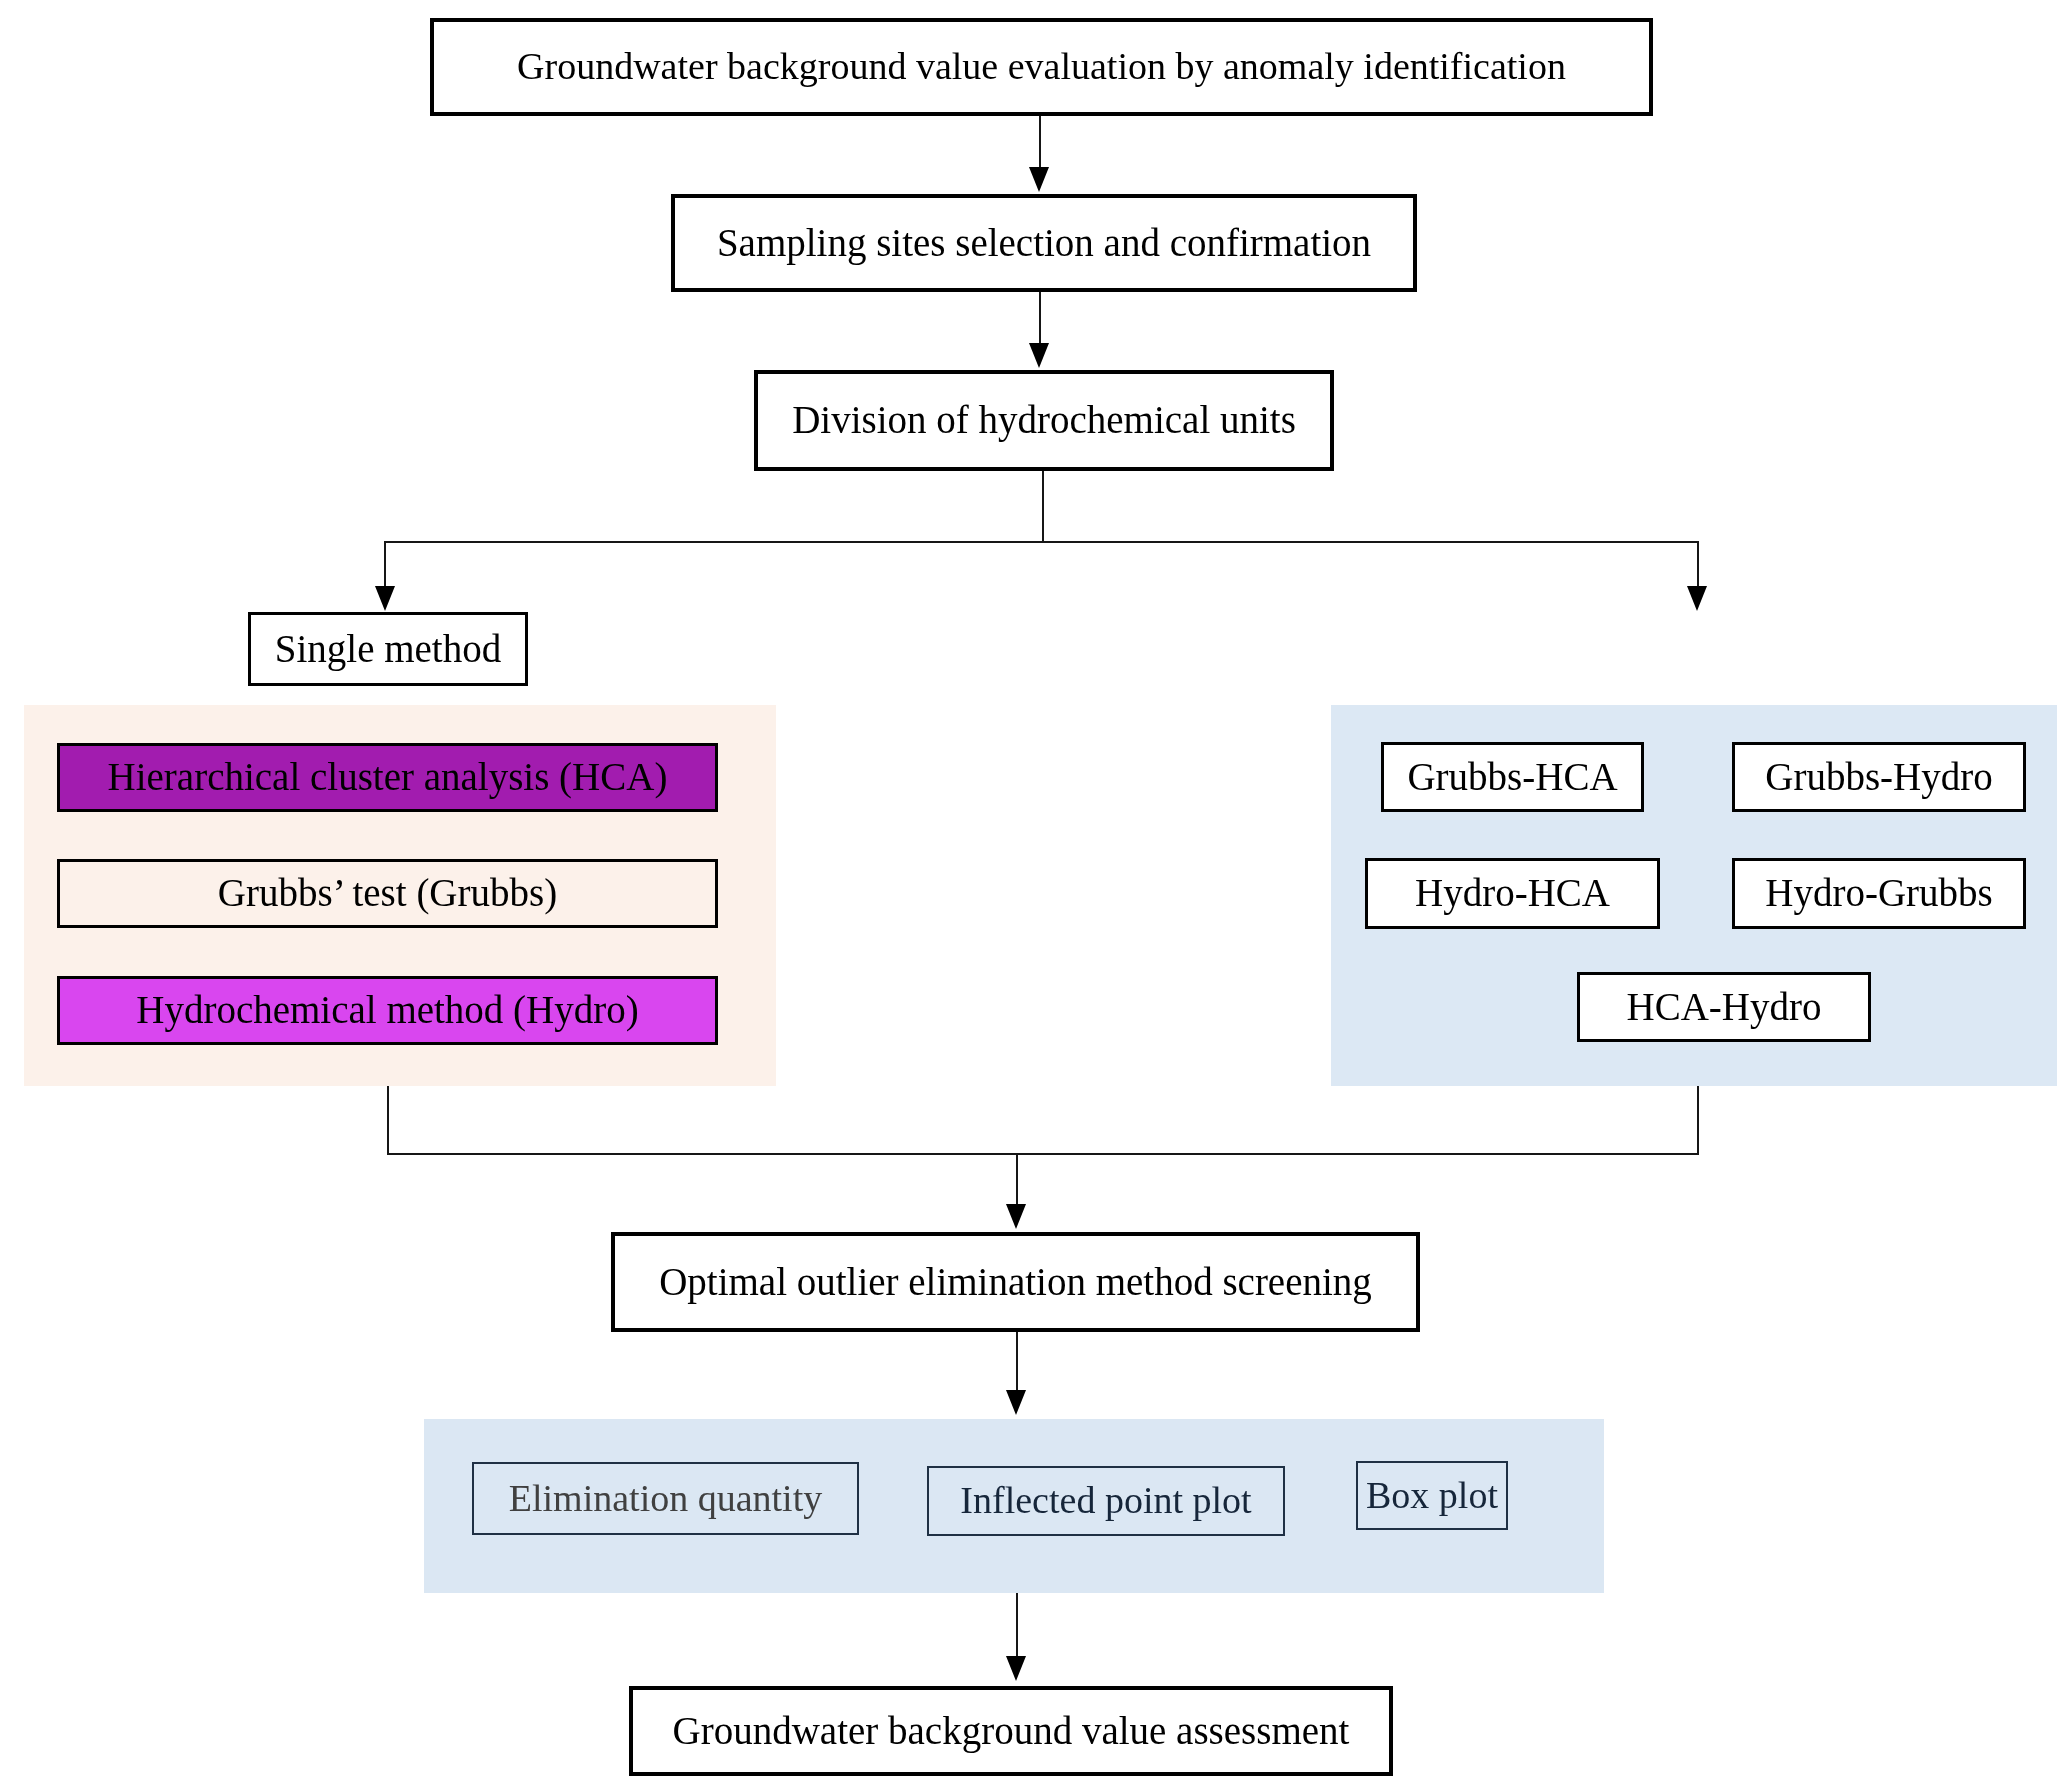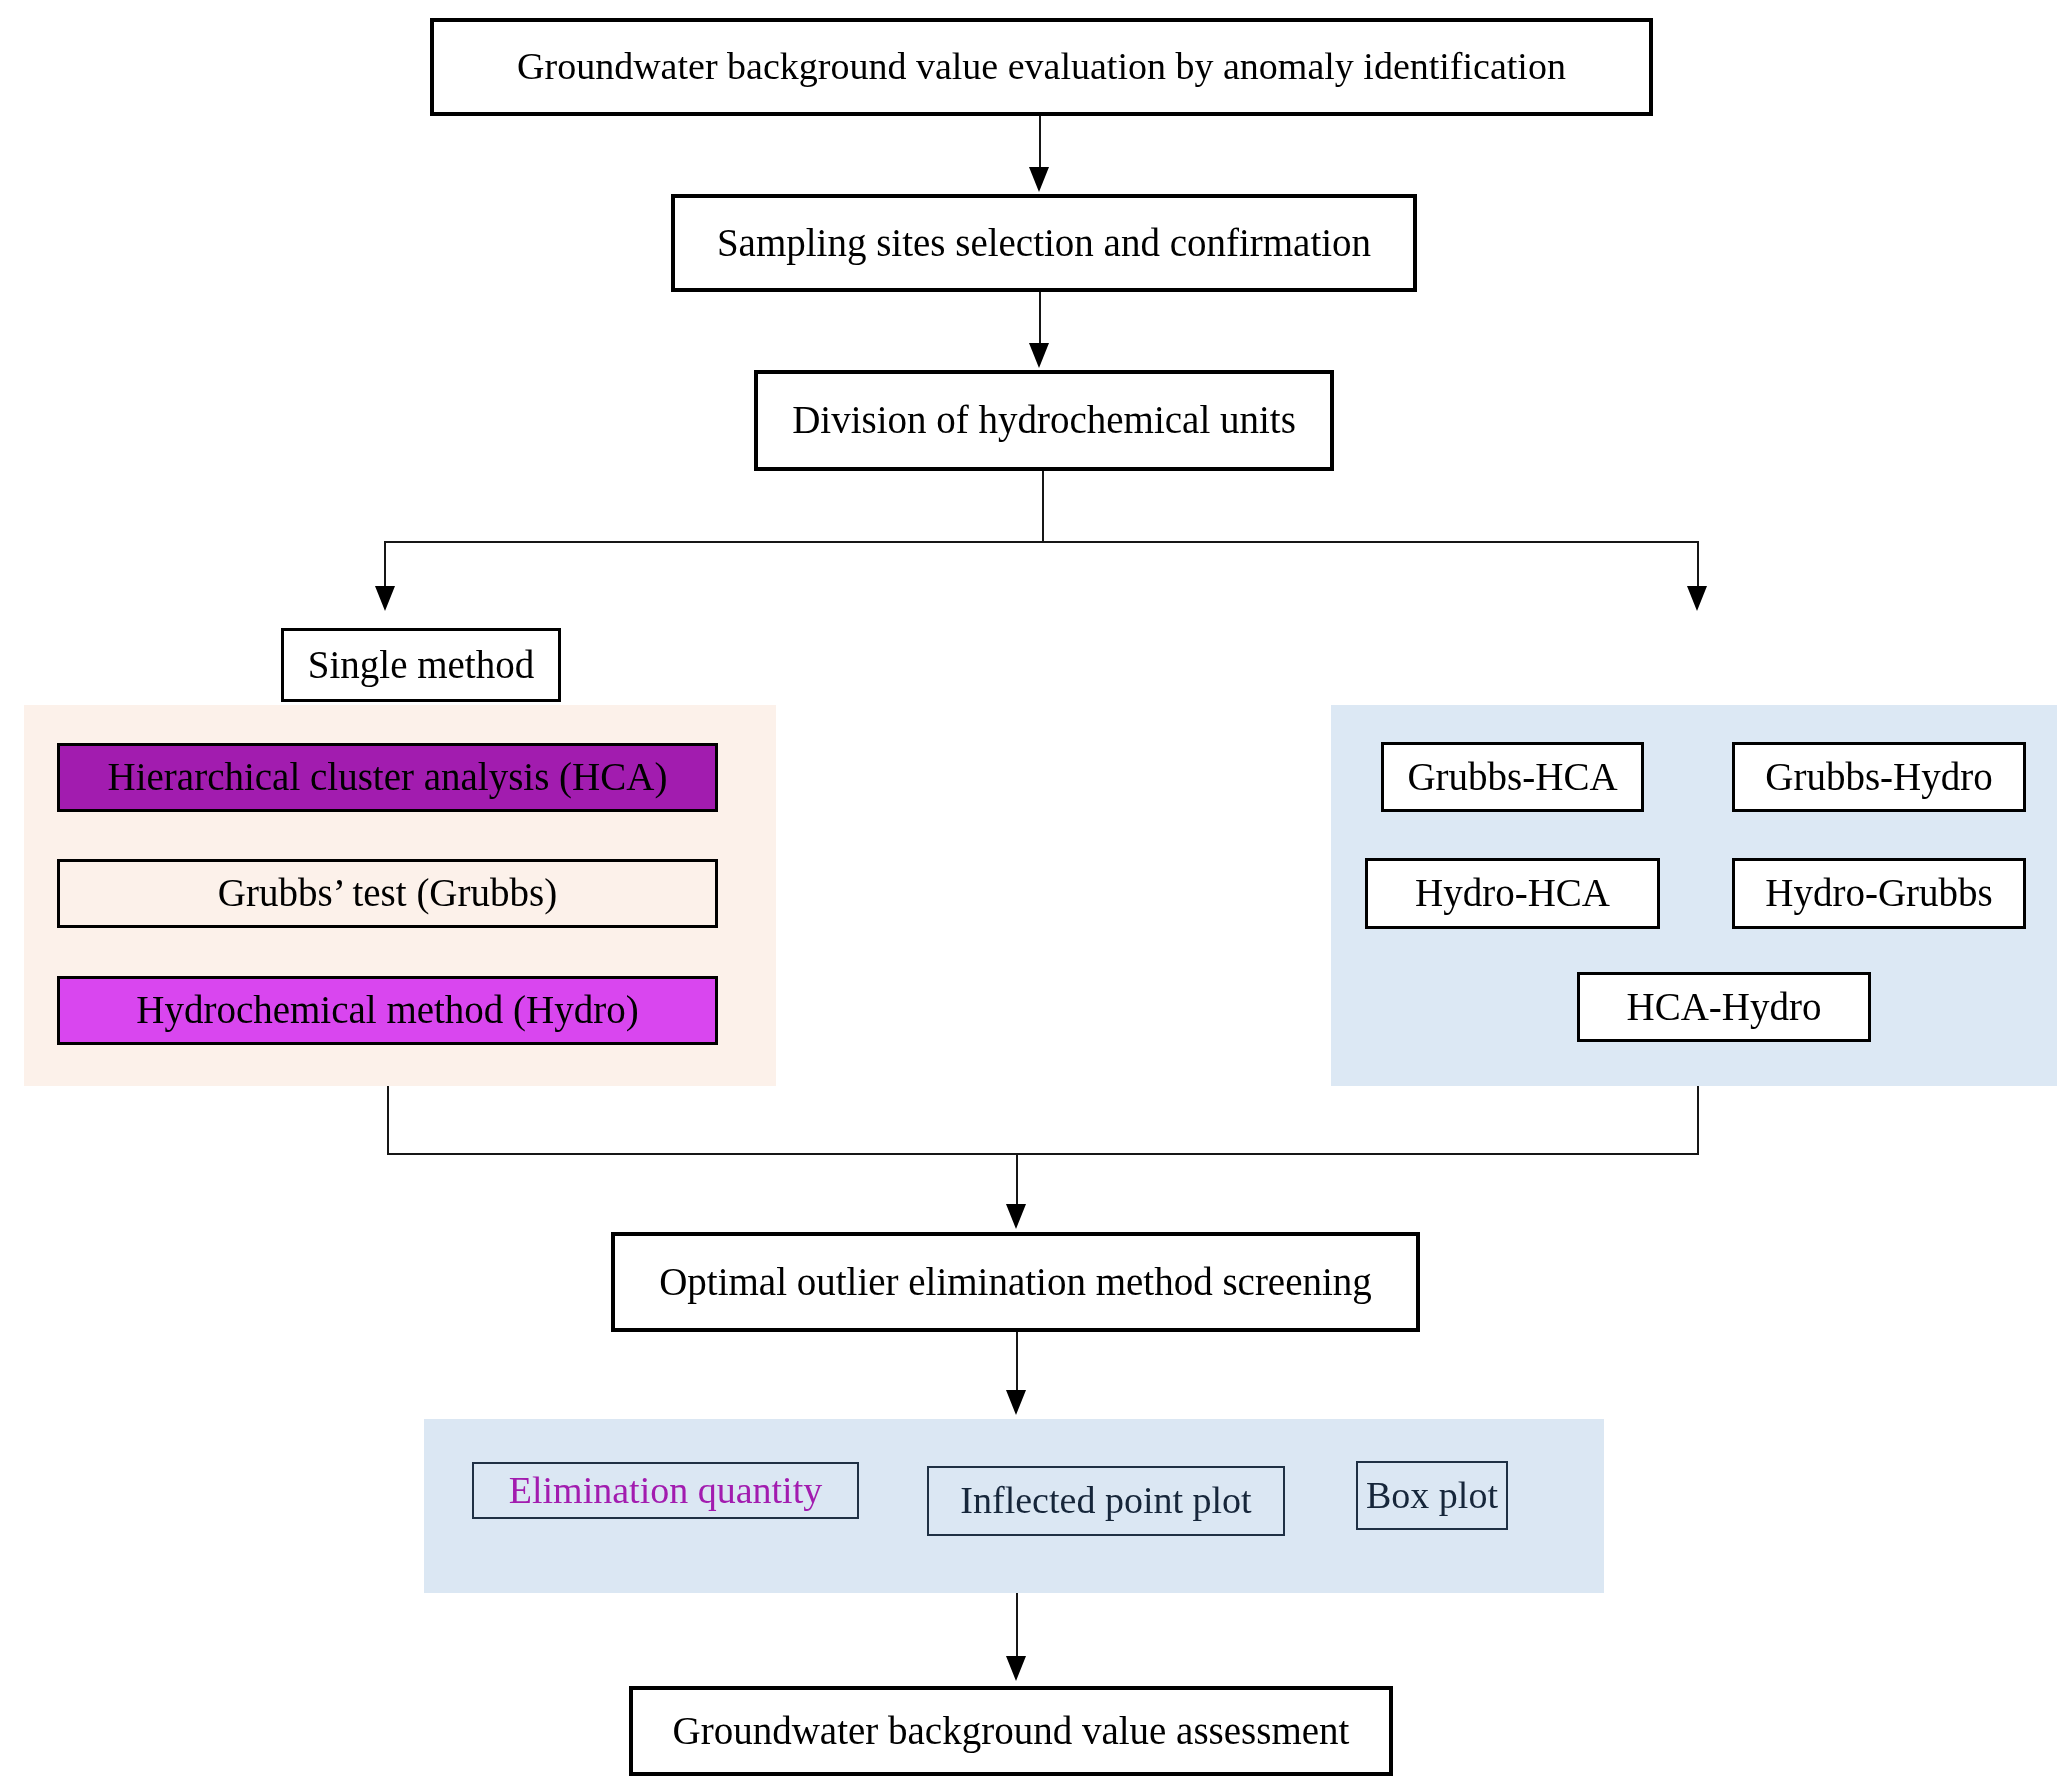--- a/index.html
+++ b/index.html
@@ -106,35 +106,35 @@
     <div class="vline" style="left:1016px; top:1593px; height:64px;"></div>
     <div class="arrowhead" style="left:1006px; top:1656px;"></div>
   </div>
 
   <div class="box" style="left:430px; top:18px; width:1223px; height:98px; font-size:38px;">Groundwater background value evaluation by anomaly identification</div>
 
   <div class="box" style="left:671px; top:194px; width:746px; height:98px;">Sampling sites selection and confirmation</div>
 
   <div class="box" style="left:754px; top:370px; width:580px; height:101px;">Division of hydrochemical units</div>
 
-  <div class="box header" style="left:248px; top:628px; width:280px; height:74px;margin-left:33px;">Single method</div>
+  <div class="box header" style="left:248px; top:612px; width:280px; height:74px;">Single method</div>
 
 
   <div class="box method" style="left: 57px; top: 743px; width: 661px; height: 69px; background: #a21caf;">Hierarchical cluster analysis (HCA)</div>
   <div class="box method" style="left: 57px; top: 859px; width: 661px; height: 69px; background: rgb(252, 241, 234);">Grubbs’ test (Grubbs)</div>
   <div class="box method" style="left: 57px; top: 976px; width: 661px; height: 69px; background: #d946ef;">Hydrochemical method (Hydro)</div>
 
   <div class="box method" style="left:1381px; top:742px; width:263px; height:70px;">Grubbs-HCA</div>
   <div class="box method" style="left:1732px; top:742px; width:294px; height:70px;">Grubbs-Hydro</div>
   <div class="box method" style="left:1365px; top:858px; width:295px; height:71px;">Hydro-HCA</div>
   <div class="box method" style="left:1732px; top:858px; width:294px; height:71px;">Hydro-Grubbs</div>
   <div class="box method" style="left:1577px; top:972px; width:294px; height:70px;">HCA-Hydro</div>
 
   <div class="box" style="left:611px; top:1232px; width:809px; height:100px;">Optimal outlier elimination method screening</div>
 
-  <div class="box screen" style="left: 472px; top: 1462px; width: 387px; height: 57px; background: rgb(219, 231, 243); border-color: rgb(31, 48, 68); color: #a21caf;">Elimination quantity</div>
+  <div class="box screen" style="left: 472px; top: 1462px; width: 387px; height: 73px; background: rgb(219, 231, 243); border-color: rgb(31, 48, 68); color: #404040;">Elimination quantity</div>
   <div class="box screen" style="left: 927px; top: 1466px; width: 358px; height: 70px; background: rgb(219, 231, 243); border-color: rgb(31, 48, 68); color: rgb(22, 38, 58);">Inflected point plot</div>
   <div class="box screen" style="left: 1356px; top: 1461px; width: 152px; height: 69px; background: rgb(219, 231, 243); border-color: rgb(31, 48, 68); color: rgb(22, 38, 58);">Box plot</div>
 
   <div class="box" style="left:629px; top:1686px; width:764px; height:90px;">Groundwater background value assessment</div>
 
 </div>
 
 
 </body></html>

